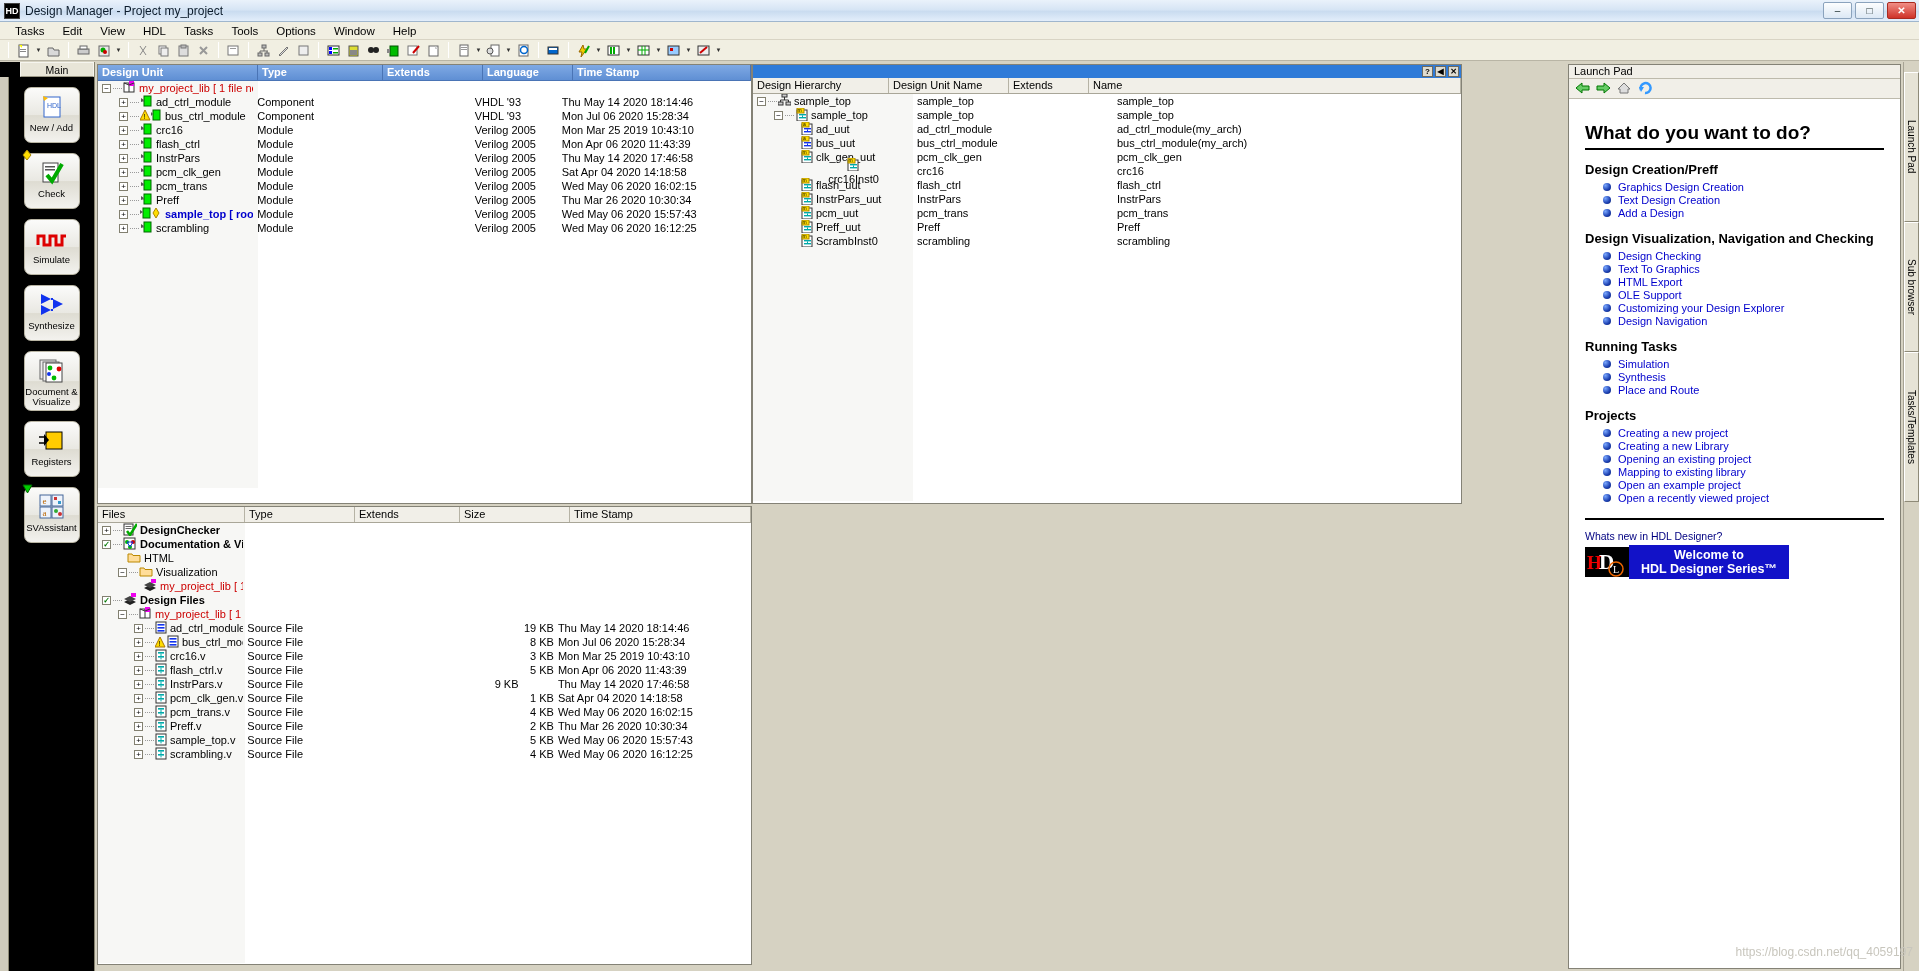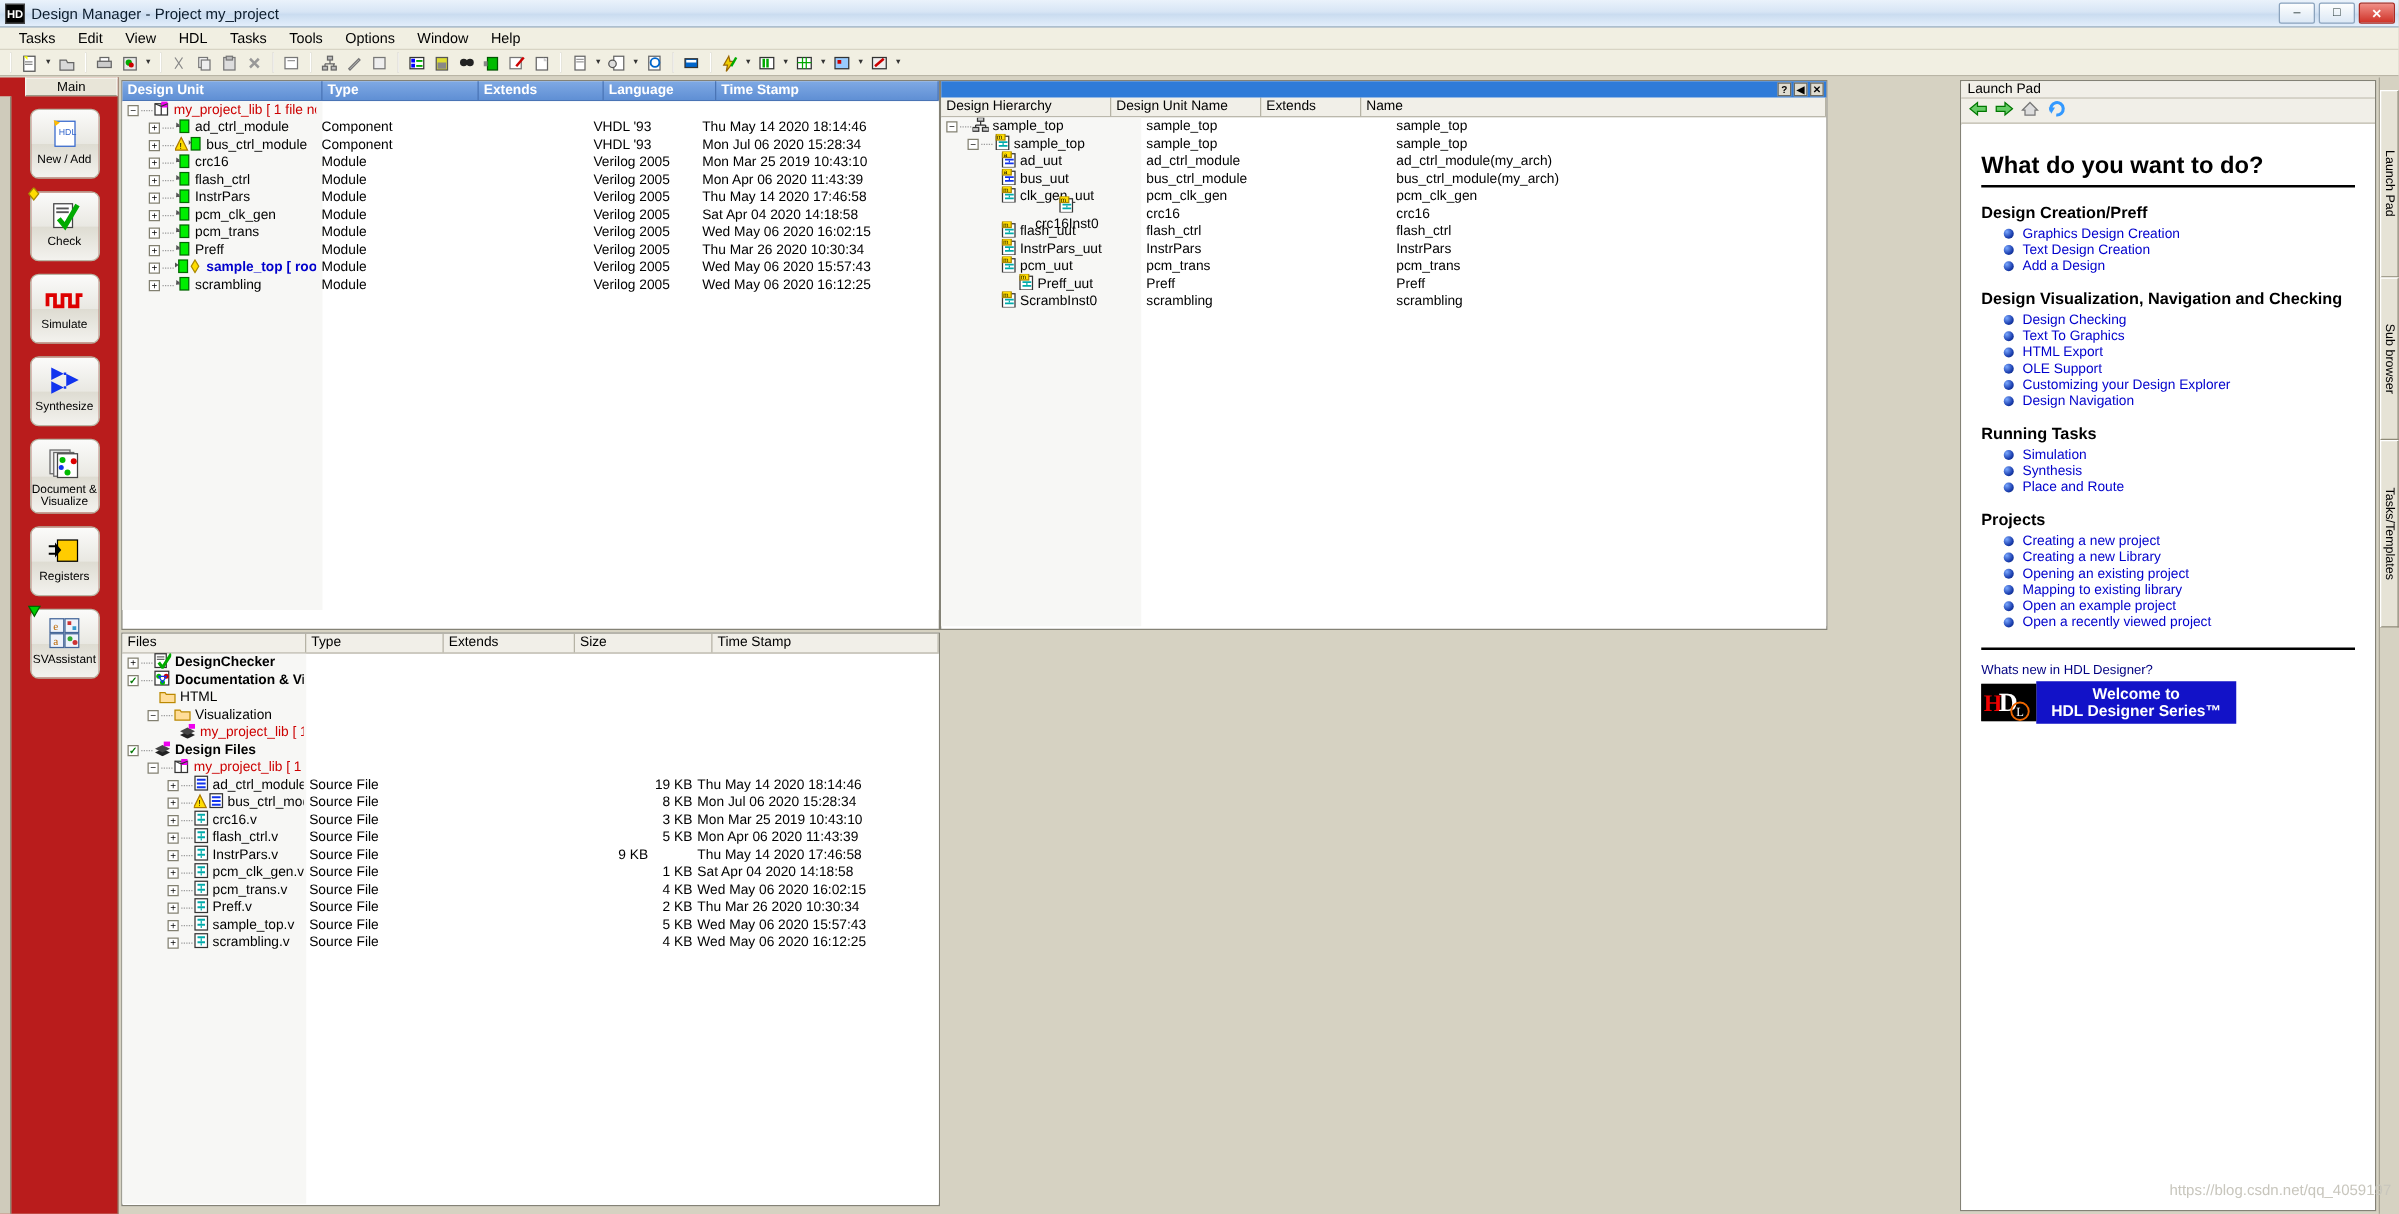--- a/index.html
+++ b/index.html
@@ -54,21 +54,21 @@
   .tbtn{ width:19px;height:19px;display:flex;align-items:center;justify-content:center; }
   .tsep{ width:1px;height:16px;background:#a8a497;margin:0 4px;border-right:1px solid #fff; }
   .tarrow{ width:9px;height:19px;display:flex;align-items:center;justify-content:center;font-size:6px;color:#333;}
 
   
   #workspace{ position:absolute; left:0; top:62px; right:0; bottom:0; background:#d6d2c2; }
 
   
   #leftbar{
     position:absolute;left:0;top:0;width:95px;bottom:0;
-    background:#b91c1c; border-right:1px solid #87836f;padding-left:20px;
+    background:#000000; border-right:1px solid #87836f;padding-left:20px;
   }
   #leftbar .lb-tab{
     height:15px;background:#e8e5d8;border:1px solid #f6f5ef;
     border-bottom:1px solid #9b9785;
     font-size:10.5px;text-align:center;line-height:14px;color:#000;
   }
   #leftbar .lb-scroll{position:absolute;left:0;top:15px;width:9px;bottom:0;background:#cfcbbb;border-right:1px solid #8d8974;}
   .lbtn{
     width:56px;height:56px;margin:10px auto 0 auto;position:relative;
     background:linear-gradient(to bottom,#fbfbfa 0%,#e9e8e2 50%,#dedcd2 51%,#f3f2ee 100%);
@@ -834,21 +834,21 @@
                   <rect x="4" y="9" width="7" height="1.4" fill="#0aa"></rect>
                   <path d="M7.5 7.4 v1.6" stroke="#0aa"></path>
                 </svg></span>
               <span class="tlabel">pcm_uut</span>
             </div>
             <div class="tcell" style="width: 120px;">pcm_trans</div>
             <div class="tcell" style="width: 80px;"></div>
             <div class="tcell" style="width: 250px;">pcm_trans</div>
           </div>
           <div class="trow" style="position: relative;">
-            <div class="tcell tname" style="width: 160px; padding-left: 52px; align-items: center;">
+            <div class="tcell tname" style="width: 160px; padding-left: 38px; align-items: center;">
               <span class="twistsp"></span>
               <span class="ico"><svg width="13" height="13">
                   <rect x="2" y="2" width="10" height="11" fill="#fff" stroke="#333"></rect>
                   <rect x="2" y="0" width="7" height="5" fill="#fd0" stroke="#a80"></rect>
                   <text x="2.6" y="4.4" font-size="5" fill="#000" font-family="Liberation Sans">m</text>
                   <rect x="4" y="6" width="7" height="1.4" fill="#0aa"></rect>
                   <rect x="4" y="9" width="7" height="1.4" fill="#0aa"></rect>
                   <path d="M7.5 7.4 v1.6" stroke="#0aa"></path>
                 </svg></span>
               <span class="tlabel">Preff_uut</span>

